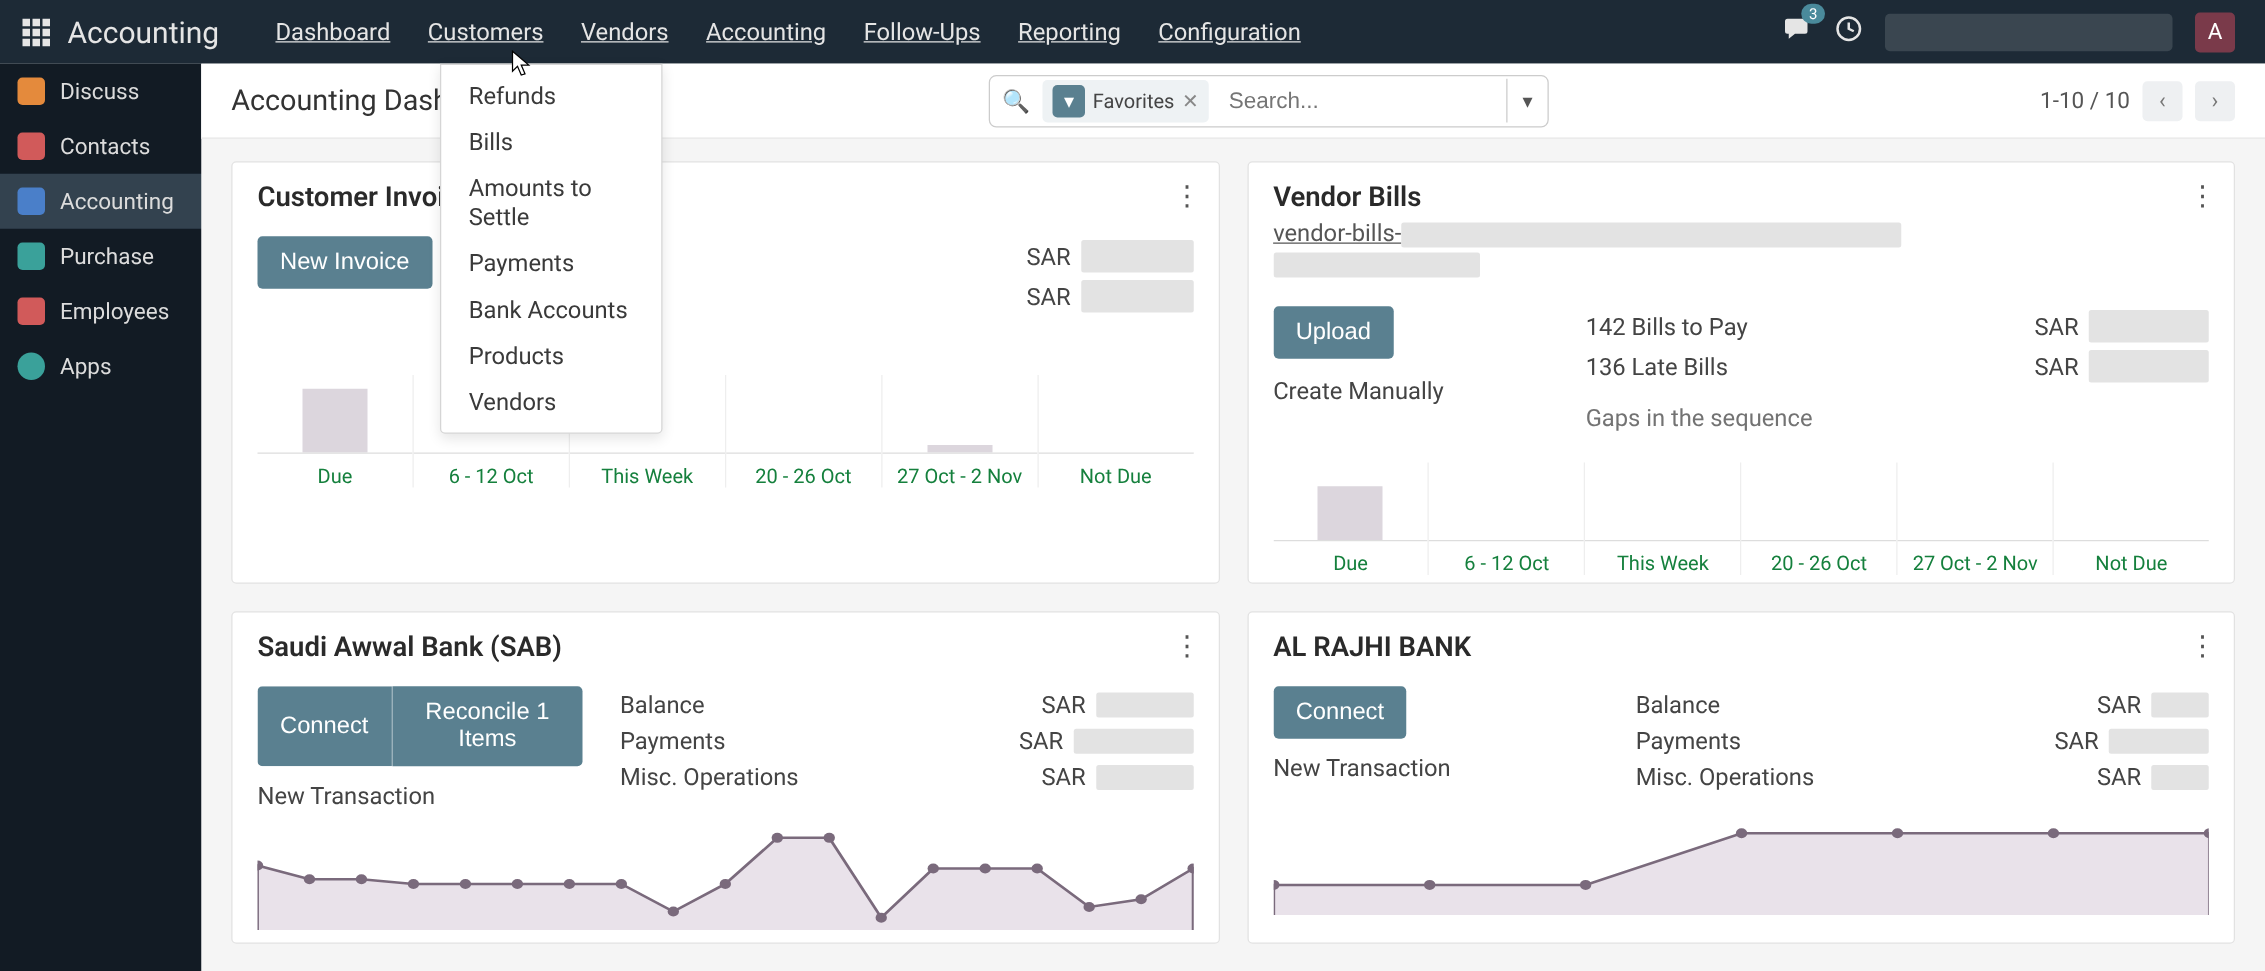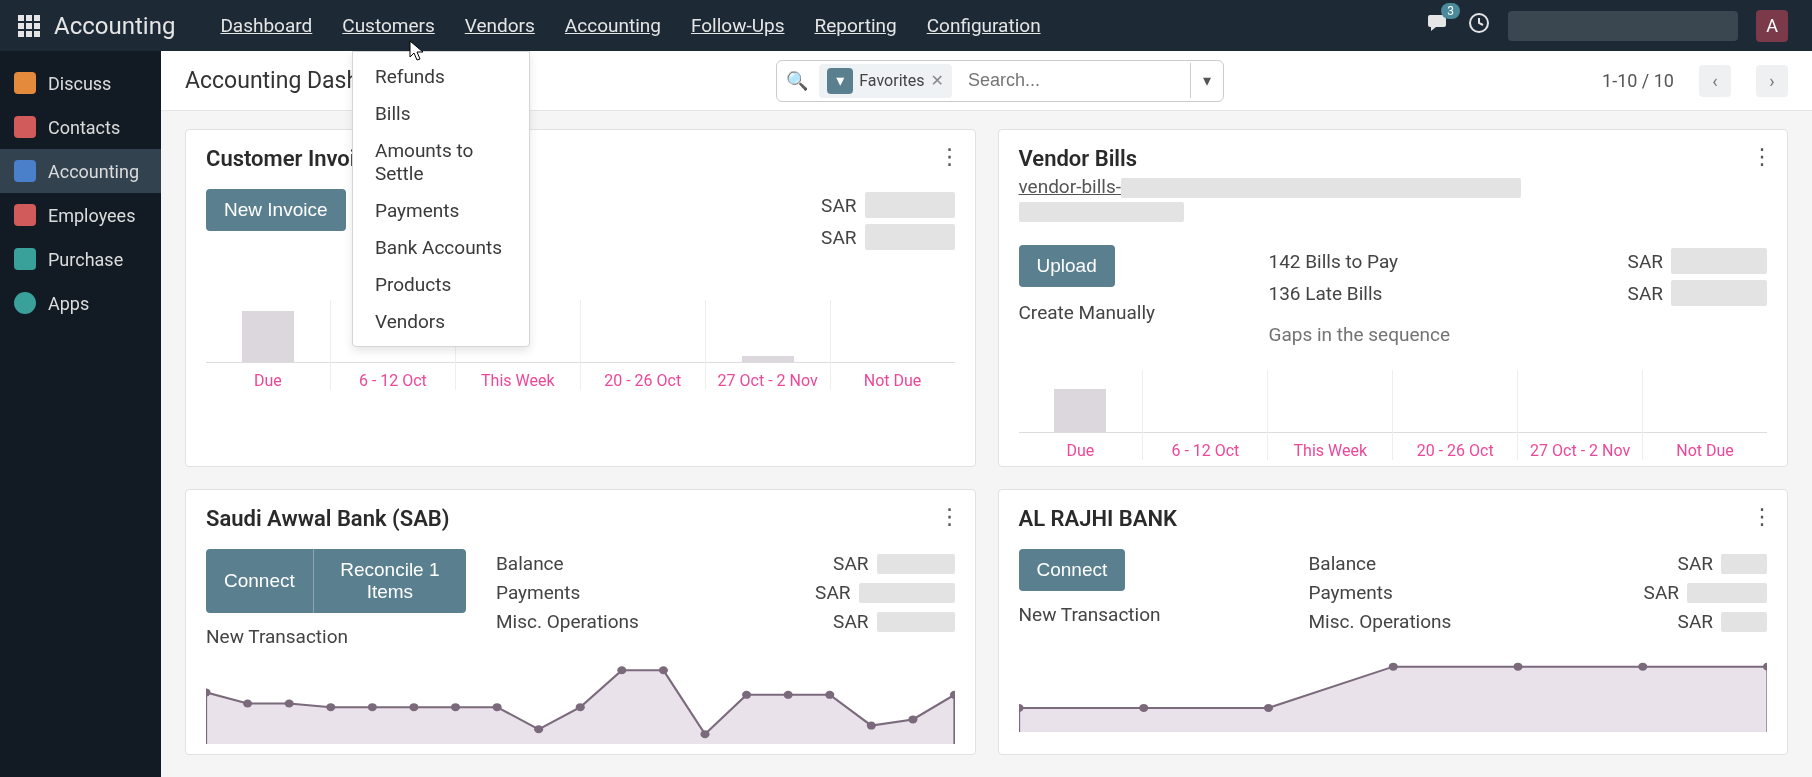--- a/index.html
+++ b/index.html
@@ -11,37 +11,37 @@
   .apps-grid span { background: #e5e5e5; }
   .app-title { font-size: 24px; margin-right: 30px; }
   .topnav-item { padding: 0 15px; cursor: pointer; white-space: nowrap; text-decoration: underline; }
   .topnav-right { margin-left: auto; display: flex; align-items: center; gap: 18px; padding-right: 24px; }
   .badge-wrap { position: relative; }
   .badge { position: absolute; top: -10px; right: -10px; background: #4a8a9b; color: #fff; font-size: 12px; border-radius: 10px; padding: 1px 6px; }
   .search-top { width: 230px; height: 30px; background: #3a4650; border-radius: 4px; }
   .avatar { width: 32px; height: 32px; background: #7a3a4a; color: #fff; display: flex; align-items: center; justify-content: center; border-radius: 4px; font-size: 18px; }
 
   
-  .sidebar { position: absolute; top: 51px; left: 0; width: 184px; background: #121b24; height: 726px; color: #dcdcdc; padding-top: 10px; font-size: 18px; }
+  .sidebar { position: absolute; top: 51px; left: 0; width: 184px; background: #121b24; height: 726px; color: #dcdcdc; font-size: 18px; }
   .sidebar-item { display: flex; align-items: center; gap: 12px; padding: 11px 14px; cursor: pointer; }
   .sidebar-item.active { background: #33424f; }
   .side-icon { width: 22px; height: 22px; border-radius: 4px; display: inline-block; }
 
   
   .main { position: absolute; top: 51px; left: 161px; right: 0; height: 726px; background: #f5f5f5; }
   .control-bar { height: 60px; display: flex; align-items: center; padding: 0 24px; background: #fff; border-bottom: 1px solid #e5e5e5; }
   .page-title { font-size: 23px; color: #333; }
   .searchbox { margin-left: auto; display: flex; align-items: center; border: 1px solid #ccc; border-radius: 6px; height: 42px; background: #fff; }
   .searchbox .mag { padding: 0 10px; color: #555; font-size: 18px; }
   .fav-chip { display: flex; align-items: center; gap: 6px; background: #eef2f4; border-radius: 4px; padding: 4px 8px; margin-right: 8px; color: #444; }
   .fav-chip .filter-icn { background: #5a8090; color: #fff; width: 26px; height: 26px; display: flex; align-items: center; justify-content: center; border-radius: 4px; }
   .fav-chip .x { color: #888; font-size: 16px; cursor: pointer; }
   .searchbox input { border: none; outline: none; width: 230px; font-size: 18px; padding: 0 8px; background: transparent; }
   .searchbox .caret { border-left: 1px solid #ccc; padding: 8px 12px; color: #555; }
-  .pager { margin-left: auto; display: flex; align-items: center; gap: 25px; color: #555; font-size: 18px; }
+  .pager { margin-left: auto; display: flex; align-items: center; gap: 10px; color: #555; font-size: 18px; }
   .pager-btn { width: 32px; height: 32px; background: #eef0f2; border-radius: 4px; display: flex; align-items: center; justify-content: center; color: #777; }
 
   
   .dropdown { position: absolute; top: 0px; left: 191px; width: 178px; background: #fff; border: 1px solid #d5d5d5; border-radius: 0 0 4px 4px; box-shadow: 0 4px 10px rgba(0,0,0,.1); z-index: 50; padding: 6px 0; }
   .dropdown div { padding: 7px 22px; font-size: 19px; color: #3a3a3a; cursor: pointer; }
 
   
   .cards { padding: 18px 24px 0; display: grid; grid-template-columns: 1fr 1fr; gap: 22px; }
   .card { background: #fff; border: 1px solid #e2e2e2; border-radius: 4px; padding: 16px 20px 6px; position: relative; }
   .card h3 { font-size: 22px; font-weight: 600; color: #2a2a2a; }
@@ -58,21 +58,21 @@
   .row { display: flex; gap: 30px; margin-top: 18px; }
   .col { flex: 1; }
   .kv { display: flex; justify-content: space-between; font-size: 19px; color: #444; padding: 3px 0; align-items: center; }
   .kv .amt { display: flex; align-items: center; gap: 8px; }
 
   
   .barchart { display: flex; height: 90px; margin-top: 24px; }
   .barcol { flex: 1; display: flex; flex-direction: column; align-items: center; justify-content: flex-end; border-left: 1px solid #eee; }
   .barcol:first-child { border-left: none; }
   .barcol .bar { width: 52px; background: #dcd6dd; }
-  .barcol .lbl { font-size: 16px; color: #ec4899; padding-top: 8px; border-top: 1px solid #ddd; width: 100%; text-align: center; }
+  .barcol .lbl { font-size: 16px; color: #15803d; padding-top: 8px; border-top: 1px solid #ddd; width: 100%; text-align: center; }
 
   
   .linechart { width: 100%; height: 86px; margin-top: 10px; }
   .linechart polyline { fill: #e9e2ea; stroke: #7a6a7c; stroke-width: 2; }
   .linechart circle { fill: #7a6a7c; }
 
   .cursor { position:absolute; top:40px; left:409px; width:16px; height:22px; z-index:60; }
 </style>
 </head>
 <body>
@@ -124,26 +124,26 @@
     </div>
   <div class="sidebar-item">
       <span class="side-icon" style="background:#d15a5a"></span>
       <span>Contacts</span>
     </div>
   <div class="sidebar-item active">
       <span class="side-icon" style="background:#4a7fc9"></span>
       <span>Accounting</span>
     </div>
   <div class="sidebar-item">
+      <span class="side-icon" style="background:#3aa19a"></span>
+      <span>Purchase</span>
+    </div>
+  <div class="sidebar-item">
       <span class="side-icon" style="background:#d15a5a"></span>
       <span>Employees</span>
-    </div>
-  <div class="sidebar-item">
-      <span class="side-icon" style="background:#3aa19a"></span>
-      <span>Purchase</span>
     </div>
   <div class="sidebar-item">
       <span class="side-icon" style="background:#3aa19a;border-radius:50%"></span>
       <span>Apps</span>
     </div>
 </div>
 
 <div class="main">
 
   <div class="dropdown">

